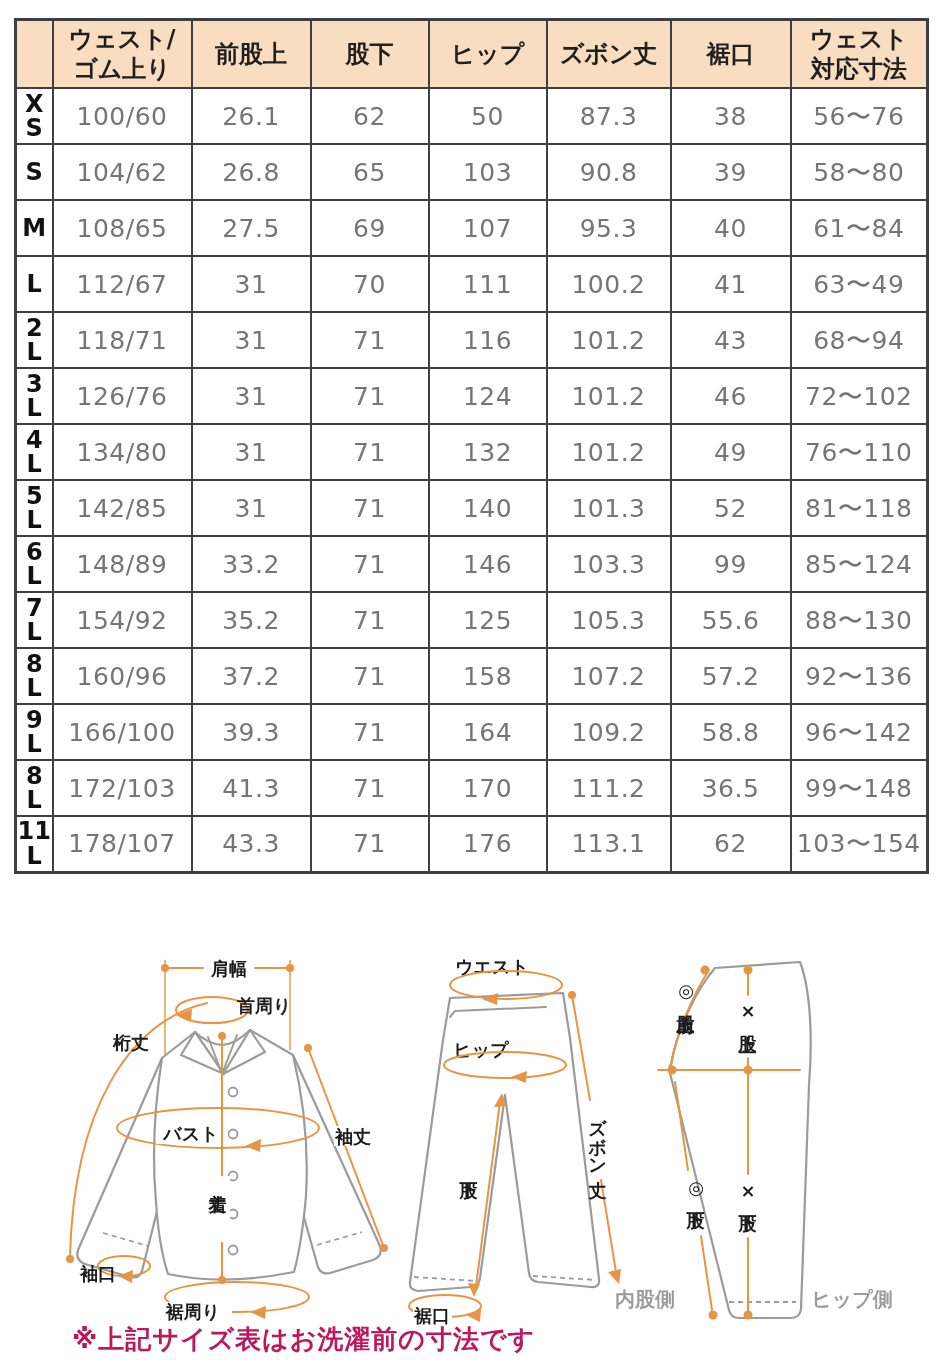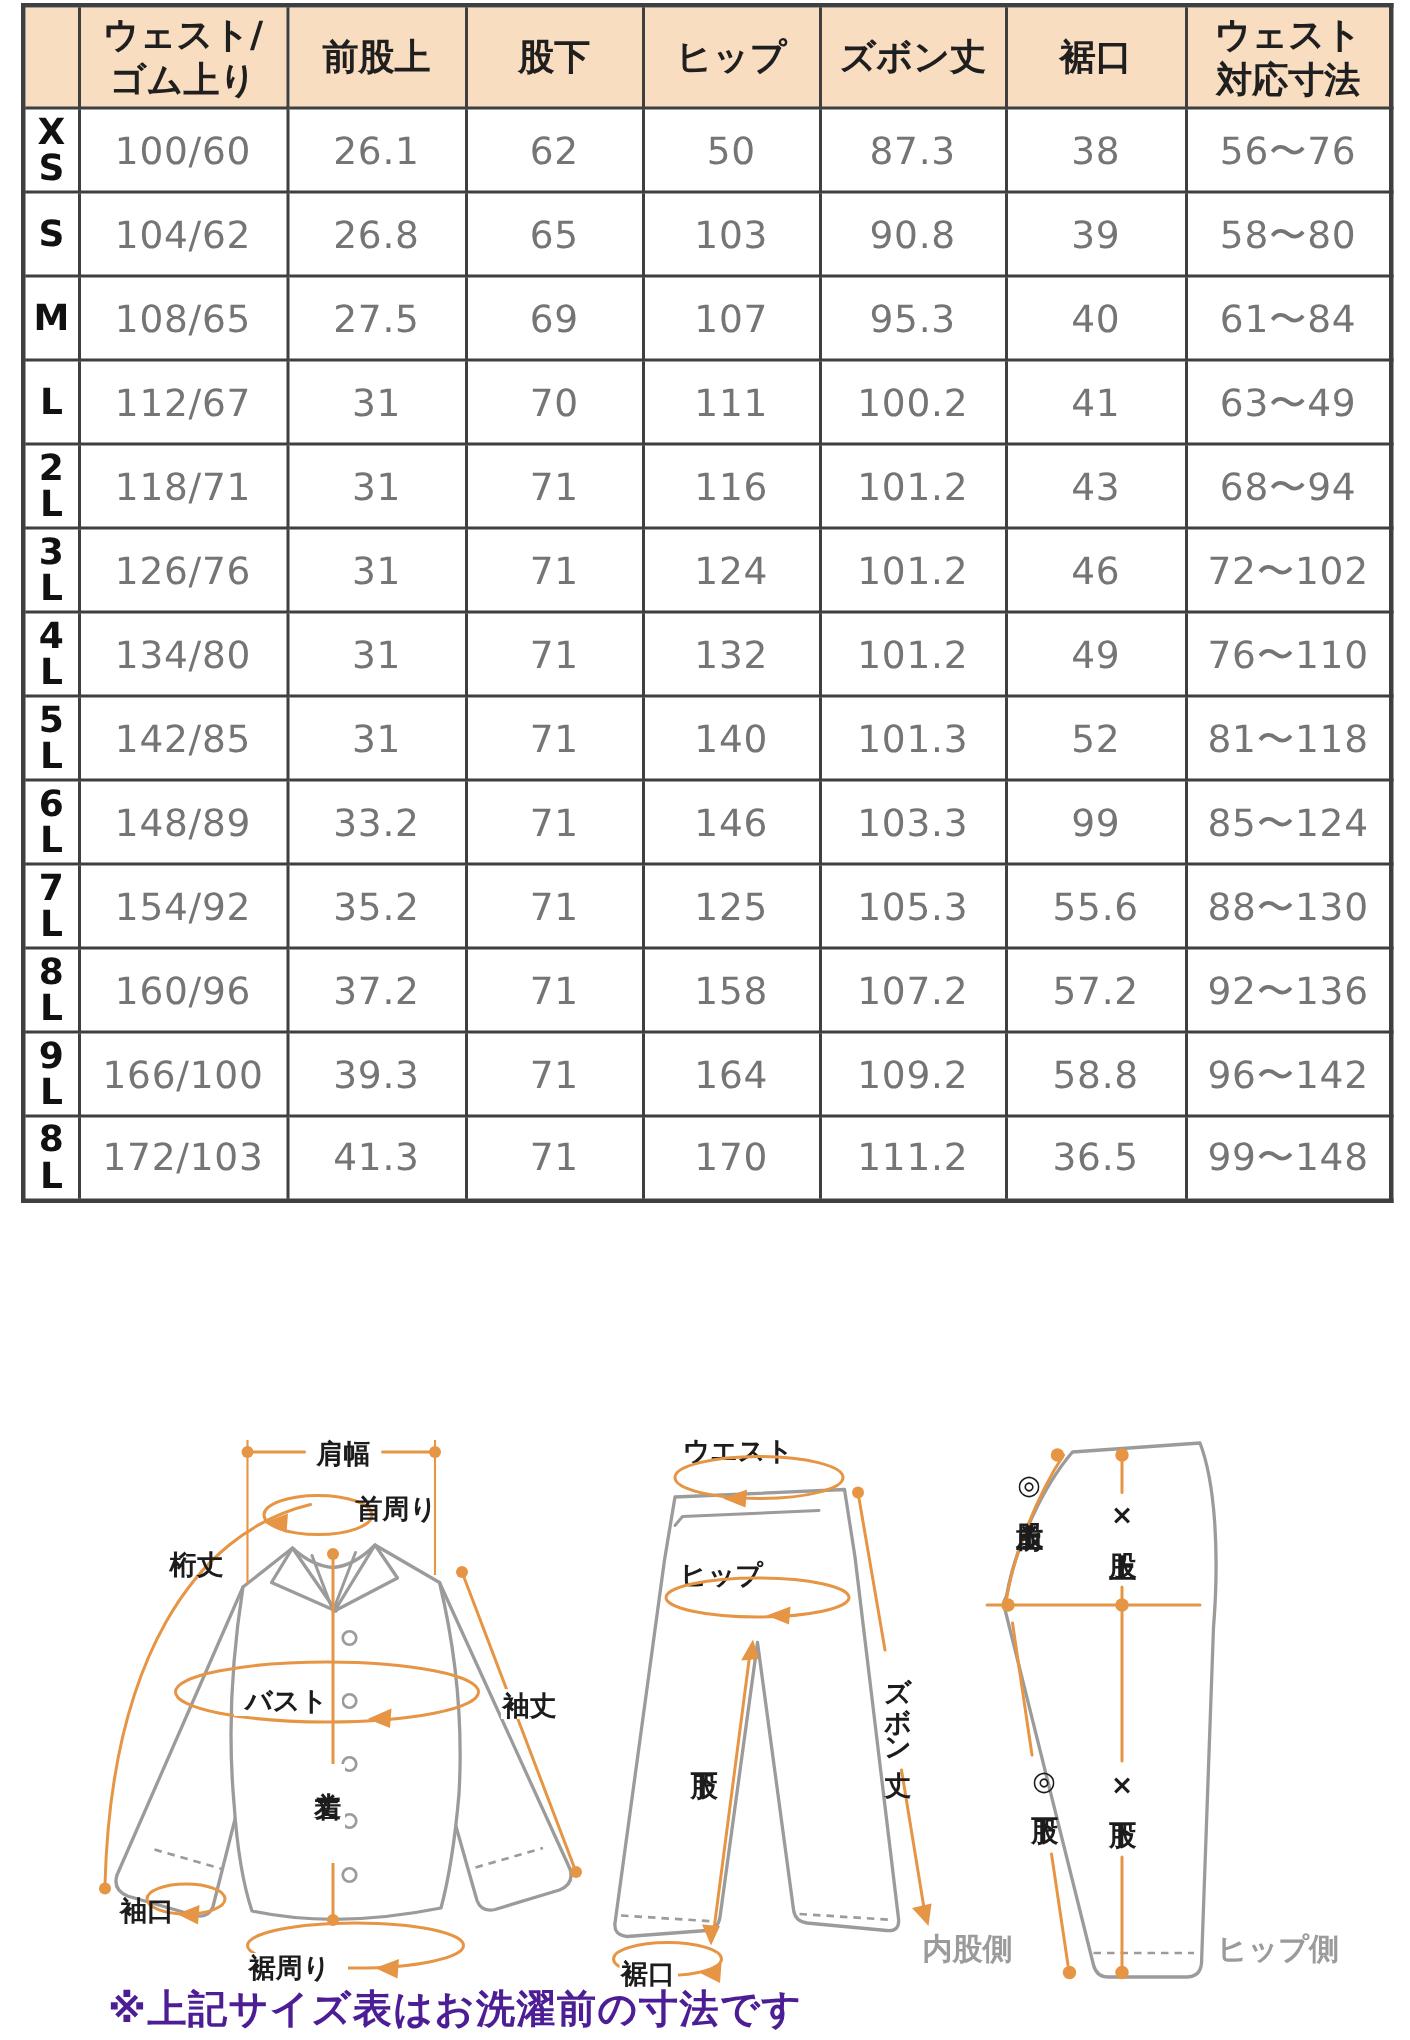--- a/index.html
+++ b/index.html
@@ -1,21 +1,21 @@
 <!DOCTYPE html>
 <html><head>
 <meta charset="utf-8">
 <style>
   html,body { margin:0; padding:0; }
   body {
     width:940px; height:1360px; background:#ffffff; position:relative;
     font-family:"DejaVu Sans", sans-serif;
   }
   
-  .table-wrap { position:absolute; left:14px; top:2px; }
+  .table-wrap { position:absolute; left:14px; top:18px; }
   table.size-table {
     border-collapse:collapse; table-layout:fixed; width:912px;
     border:3px solid #3f3f3f;
   }
   table.size-table th, table.size-table td {
     border:2px solid #3f3f3f; text-align:center; vertical-align:middle;
     padding:0; white-space:pre-line; overflow:hidden;
   }
   table.size-table thead th {
     background:#f8ddc1; height:66px; font-size:24px; font-weight:600;
@@ -39,21 +39,21 @@
   .dot { fill:#e69545; }
   .arr { fill:#e69545; }
   .wbg { fill:#ffffff; }
   text.lbl  { font-family:"DejaVu Sans",sans-serif; font-size:18px; font-weight:700; fill:#1c1c1c; }
   text.side { font-family:"DejaVu Sans",sans-serif; font-size:20px; font-weight:700; fill:#9b9b9b; }
   .vert { writing-mode:vertical-rl; text-orientation:upright; }
   .mid  { text-anchor:middle; }
   
   .note {
     position:absolute; left:72px; top:1322px; font-size:26px; font-weight:700;
-    color:#4c1d95; letter-spacing:1px;
+    color:#be185d; letter-spacing:1px;
   }
 </style>
 </head>
 <body>
 
 <div class="table-wrap">
   <table class="size-table">
     <colgroup>
       <col style="width:37px">
         <col style="width:139px">
@@ -212,20 +212,31 @@
           <th class="size">8
 L</th>
           <td>172/103</td>
           <td>41.3</td>
           <td>71</td>
           <td>170</td>
           <td>111.2</td>
           <td>36.5</td>
           <td>99〜148</td>
         </tr>
+        <tr>
+          <th class="size">11
+L</th>
+          <td>178/107</td>
+          <td>43.3</td>
+          <td>71</td>
+          <td>176</td>
+          <td>113.1</td>
+          <td>62</td>
+          <td>103〜154</td>
+        </tr>
       </tbody>
   </table>
 </div>
 
 <svg class="diagrams" width="940" height="420" viewBox="0 0 940 420" xmlns="http://www.w3.org/2000/svg">
 
   <g>
     <path class="g" d="M162,118 L78,310 Q75,320 85,324 L130,337 Q139,339 142,331 L174,204 Z"></path>
     <path class="g" d="M293,115 L380,306 Q383,316 373,320 L330,333 Q321,335 318,327 L282,200 Z"></path>
     <path class="g" d="M162,118 Q150,195 156,262 Q159,307 168,334 Q224,346 294,332 Q302,302 306,256 Q310,186 293,115 L250,90 Q236,104 222,105 Q208,104 195,92 Z"></path>

